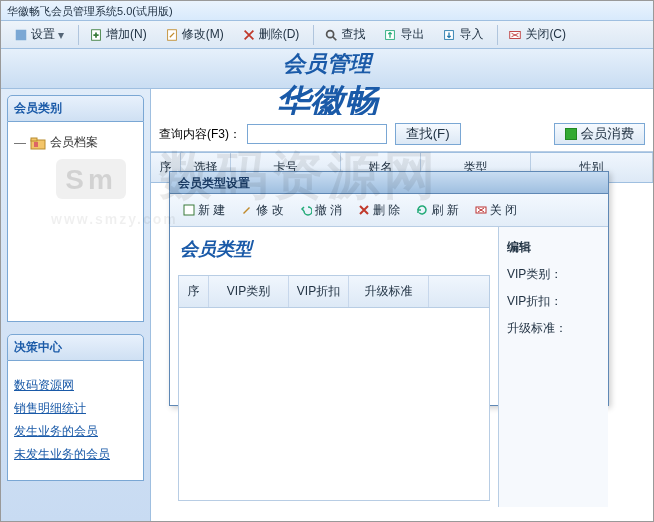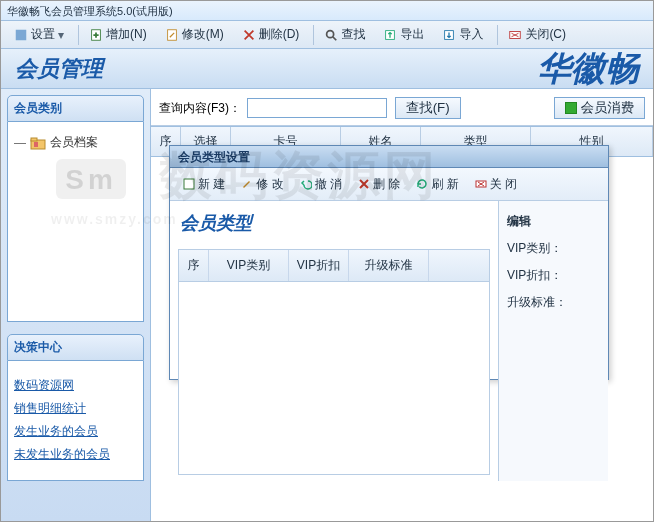--- a/index.html
+++ b/index.html
@@ -34,20 +34,21 @@
 }
 .tbtn .ico { width: 14px; height: 14px; margin-right: 3px; display: inline-block; }
 .sep { width: 1px; height: 20px; background: #b0c5dd; margin: 0 3px; }
 
 .banner {
   height: 40px;
   background: linear-gradient(#e6f0fb,#c9ddf2);
   border-bottom: 1px solid #9fbfe0;
   display: flex; justify-content: space-between; align-items: center;
   padding: 0 14px;
+  flex-direction: column;
 }
 .banner-title { color: #1a5aa8; font-size: 22px; font-weight: bold; font-style: italic; }
 .banner-brand { color: #1a5aa8; font-size: 34px; font-weight: bold; font-style: italic; }
 
 .main { display: flex; height: 432px; }
 .sidebar {
   width: 150px;
   background: linear-gradient(#e0ecf9,#c8dbf2);
   border-right: 1px solid #9fbfe0;
   display: flex; flex-direction: column;
@@ -71,21 +72,21 @@
 .tree-item {
   display: flex; align-items: center;
   color: #333; cursor: pointer;
   padding: 2px 0;
 }
 .tree-item .glyph { width: 12px; text-align: center; color: #666; }
 .tree-item .fico { width: 16px; height: 14px; margin: 0 4px; display: inline-block; }
 .panel-links { height: 120px; }
 .link-item { color: #1a5aa8; text-decoration: underline; cursor: pointer; margin: 6px 0; display: block; }
 
-.content { flex: 1; position: relative; background: #fff; }
+.content { flex: 1; position: relative; background: #fff; margin-top: 26px; }
 .searchbar {
   padding: 8px 8px 6px 8px;
   border-bottom: 1px solid #b8cde4;
   display: flex; align-items: center;
 }
 .searchbar label { margin-right: 6px; }
 .searchbar input[type=text] {
   width: 140px; height: 20px;
   border: 1px solid #7aa7d4;
   background: #fff;

